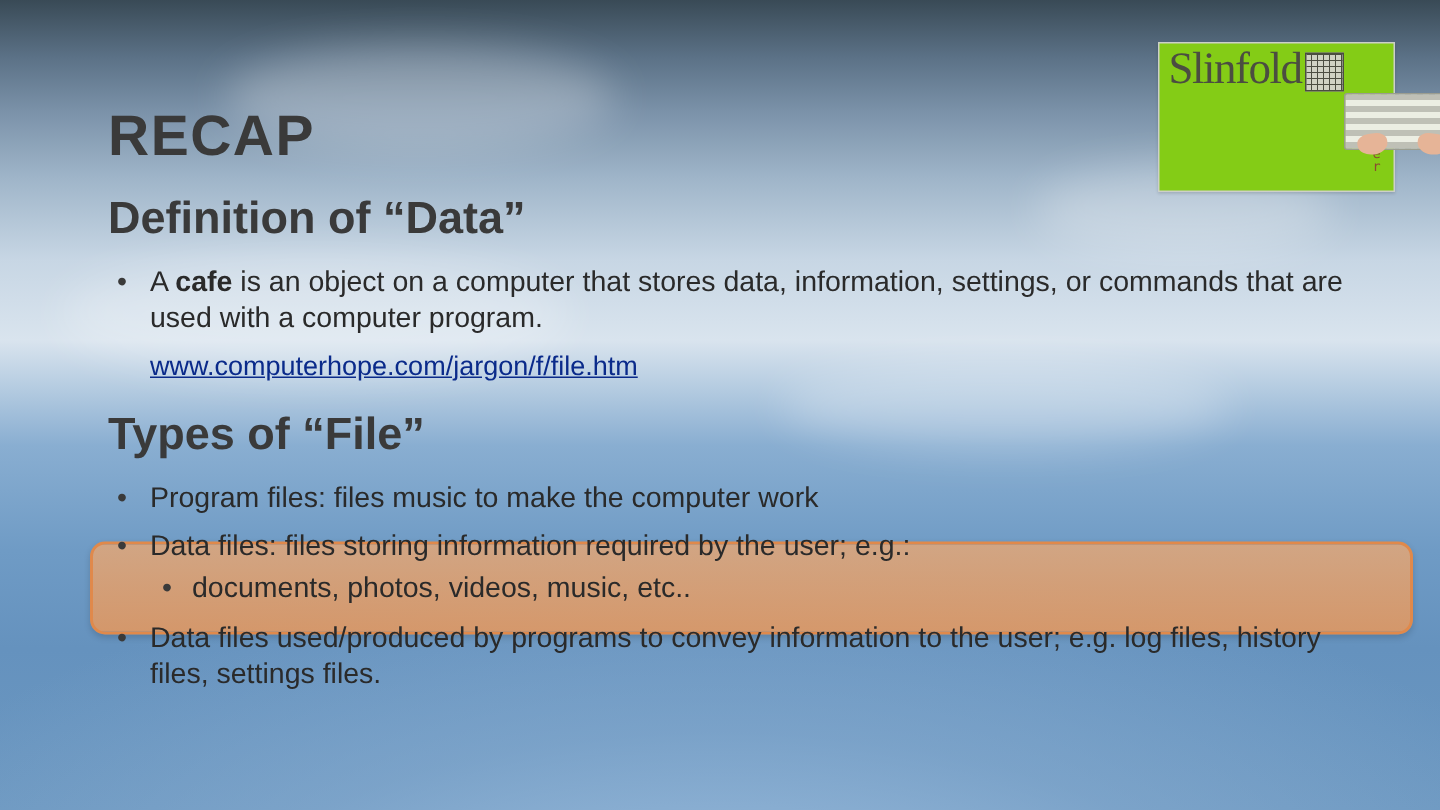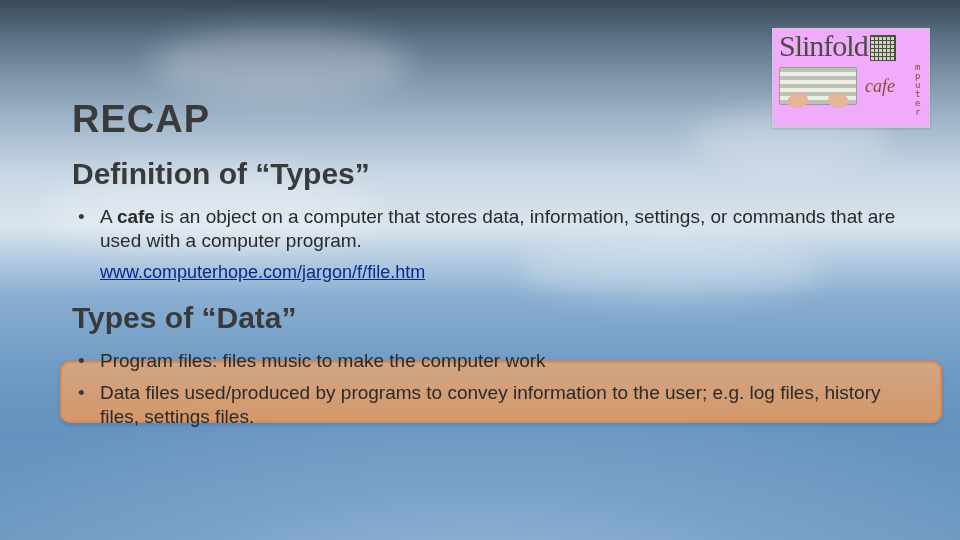--- a/index.html
+++ b/index.html
@@ -33,26 +33,26 @@
     width: 960px;
     height: 540px;
     padding: 70px 60px 30px 72px;
   }
   .logo {
     position: absolute;
     top: 28px;
     right: 30px;
     width: 158px;
     height: 100px;
-    background: #f0abfc;
+    background: #84cc16;
     border: 1px solid #cdd0c8;
     box-shadow: 0 1px 2px rgba(0,0,0,0.15);
     padding: 4px 6px;
     display: flex;
-    flex-direction: column;
+    flex-direction: row;
   }
   .logo-top {
     display: flex;
     align-items: flex-start;
     gap: 2px;
   }
   .logo-word {
     font-family: Georgia, 'Times New Roman', serif;
     font-size: 30px;
     line-height: 0.88;
@@ -178,21 +178,21 @@
     right: 18px;
     top: 361px;
     height: 62px;
     border: 2px solid #e0894b;
     border-radius: 10px;
     background: linear-gradient(to bottom, rgba(237,168,113,0.78), rgba(231,152,92,0.85));
     box-shadow: 0 2px 4px rgba(0,0,0,0.15);
     pointer-events: none;
     z-index: 0;
   }
-  .content-stack { position: relative; z-index: 1; margin-top: 28px; }
+  .content-stack { position: relative; z-index: 1; }
   .bold { font-weight: bold; }
 </style>
 </head>
 <body>
 
 <div class="cloud" style="top:30px;left:150px;width:260px;height:70px"></div>
 <div class="cloud" style="top:110px;left:690px;width:200px;height:60px"></div>
 <div class="cloud" style="top:170px;left:40px;width:340px;height:80px"></div>
 <div class="cloud" style="top:240px;left:520px;width:300px;height:60px"></div>
 
@@ -216,31 +216,37 @@
         <div class="hand l"></div>
         <div class="hand r"></div>
       </div>
       <span class="logo-cafe">cafe</span>
     </div>
   </div>
 
   <div class="content-stack">
     <h1 class="recap">RECAP</h1>
 
-    <h2 class="section">Definition of “Types”</h2>
+    <h2 class="section">Definition of “Data”</h2>
 
     <ul class="bullets">
       <li>
         <span>A </span><span class="bold">cafe</span><span> is an object on a computer that stores data, information, settings, or commands that are used with a computer program.</span>
       </li>
     </ul>
     <a class="source-link">www.computerhope.com/jargon/f/file.htm</a>
 
-    <h2 class="section">Types of “Data”</h2>
+    <h2 class="section">Types of “File”</h2>
 
     <ul class="bullets">
       <li>Program files: files music to make the computer work</li>
+      <li>
+        <span>Data files: files storing information required by the user; e.g.:</span>
+        <ul class="sub">
+          <li>documents, photos, videos, music, etc..</li>
+        </ul>
+      </li>
       <li>Data files used/produced by programs to convey information to the user; e.g. log files, history files, settings files.</li>
     </ul>
   </div>
 
   <div class="highlight-box"></div>
 </div>
 
 </body></html>

